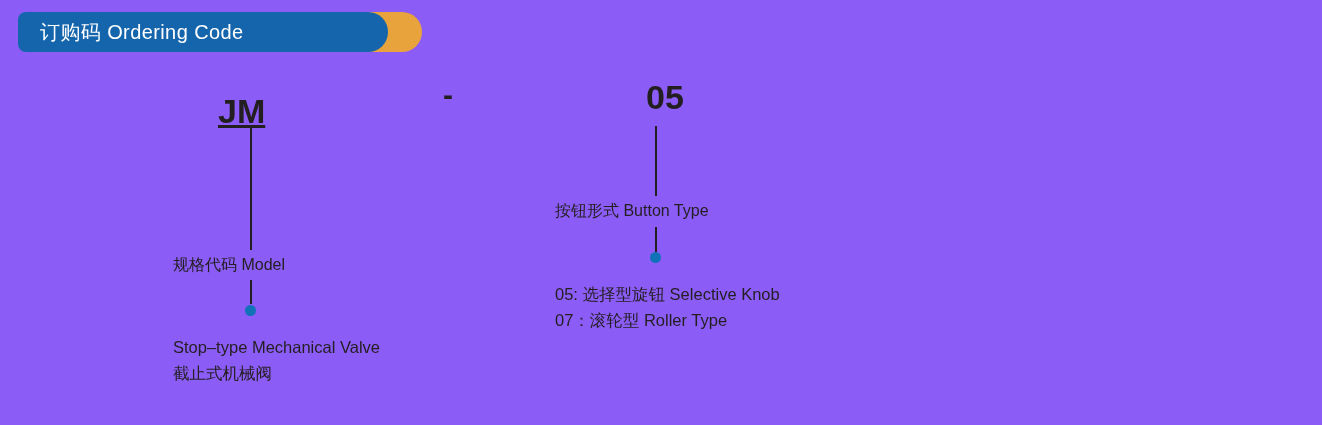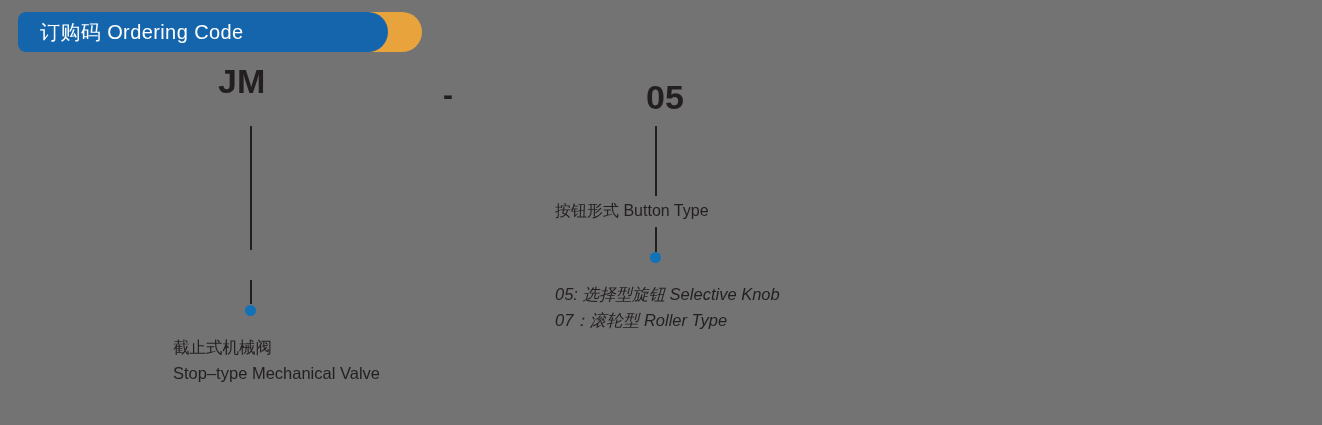--- a/index.html
+++ b/index.html
@@ -9,21 +9,21 @@
   }
   body {
     font-family: "Liberation Sans", sans-serif;
     color: #231f20;
   }
   #page {
     position: relative;
     width: 1322px;
     height: 425px;
     overflow: hidden;
-    background: #737373;
+    background: #8b5cf6;
   }
 
   
   .banner {
     position: absolute;
     left: 18px;
     top: 12px;
     width: 404px;
     height: 40px;
   }
@@ -58,21 +58,21 @@
   }
 
   
   .code {
     position: absolute;
     font-weight: bold;
     font-size: 34px;
     color: #231f20;
     white-space: nowrap;
   }
-  .code-jm  { left: 218px; top: 62px; }
+  .code-jm  { left: 218px; top: 92px; text-decoration: underline; }
   .code-dash{ left: 443px; top: 78px; font-size: 30px; }
   .code-05  { left: 646px; top: 78px; }
 
   
   .vline {
     position: absolute;
     width: 2px;
     background: #231f20;
   }
   .dot {
@@ -115,45 +115,45 @@
     white-space: nowrap;
   }
 
   .options {
     position: absolute;
     left: 555px;
     top: 281px;
     font-size: 16.5px;
     line-height: 26px;
     color: #231f20;
-    font-style: italic;
   }
   .options .opt { white-space: nowrap; }
 </style>
 </head>
 <body>
 
 <div id="page">
 
   <div class="banner">
     <div class="banner-orange"></div>
     <div class="banner-blue"></div>
     <div class="banner-text">订购码 Ordering Code</div>
   </div>
 
   <div class="code code-jm">JM</div>
   <div class="code code-dash">-</div>
   <div class="code code-05">05</div>
 
   <div class="vline vline-jm-1"></div>
+  <div class="label label-model">规格代码 Model</div>
   <div class="vline vline-jm-2"></div>
   <div class="dot dot-jm"></div>
   <div class="valve-block">
+    <div>Stop–type Mechanical Valve</div>
     <div>截止式机械阀</div>
-    <div>Stop–type Mechanical Valve</div>
   </div>
 
   <div class="vline vline-05-1"></div>
   <div class="label label-btntype">按钮形式 Button Type</div>
   <div class="vline vline-05-2"></div>
   <div class="dot dot-05"></div>
   <div class="options">
     <div class="opt">05: 选择型旋钮  Selective Knob</div>
     <div class="opt">07：滚轮型 Roller Type</div>
   </div>

